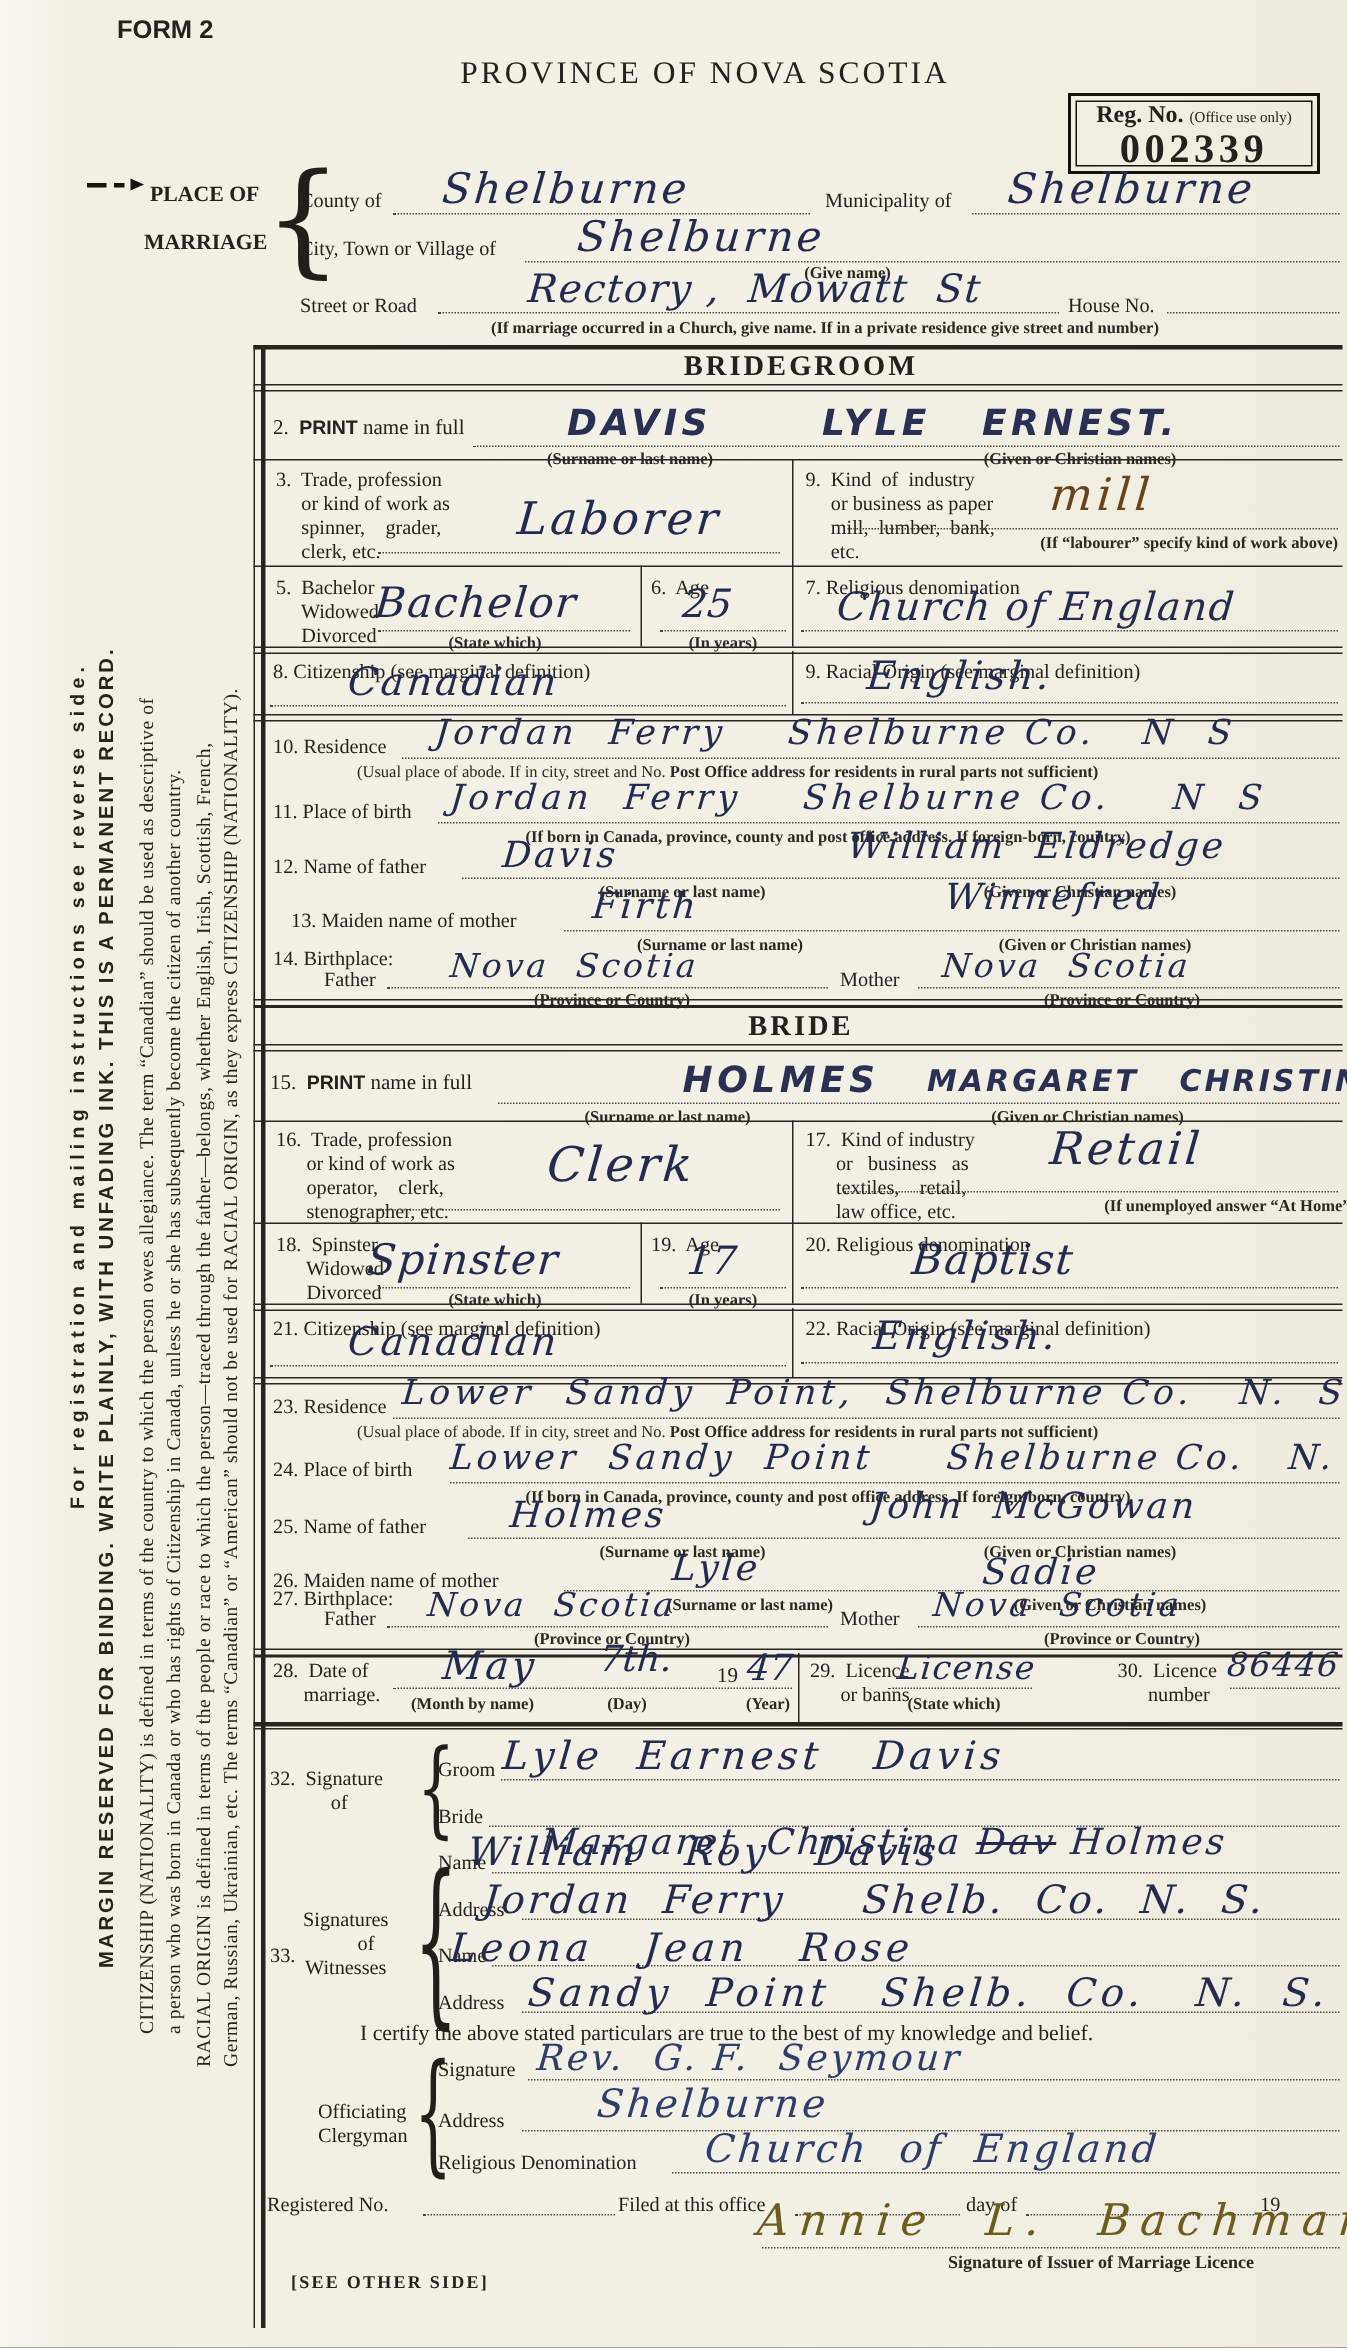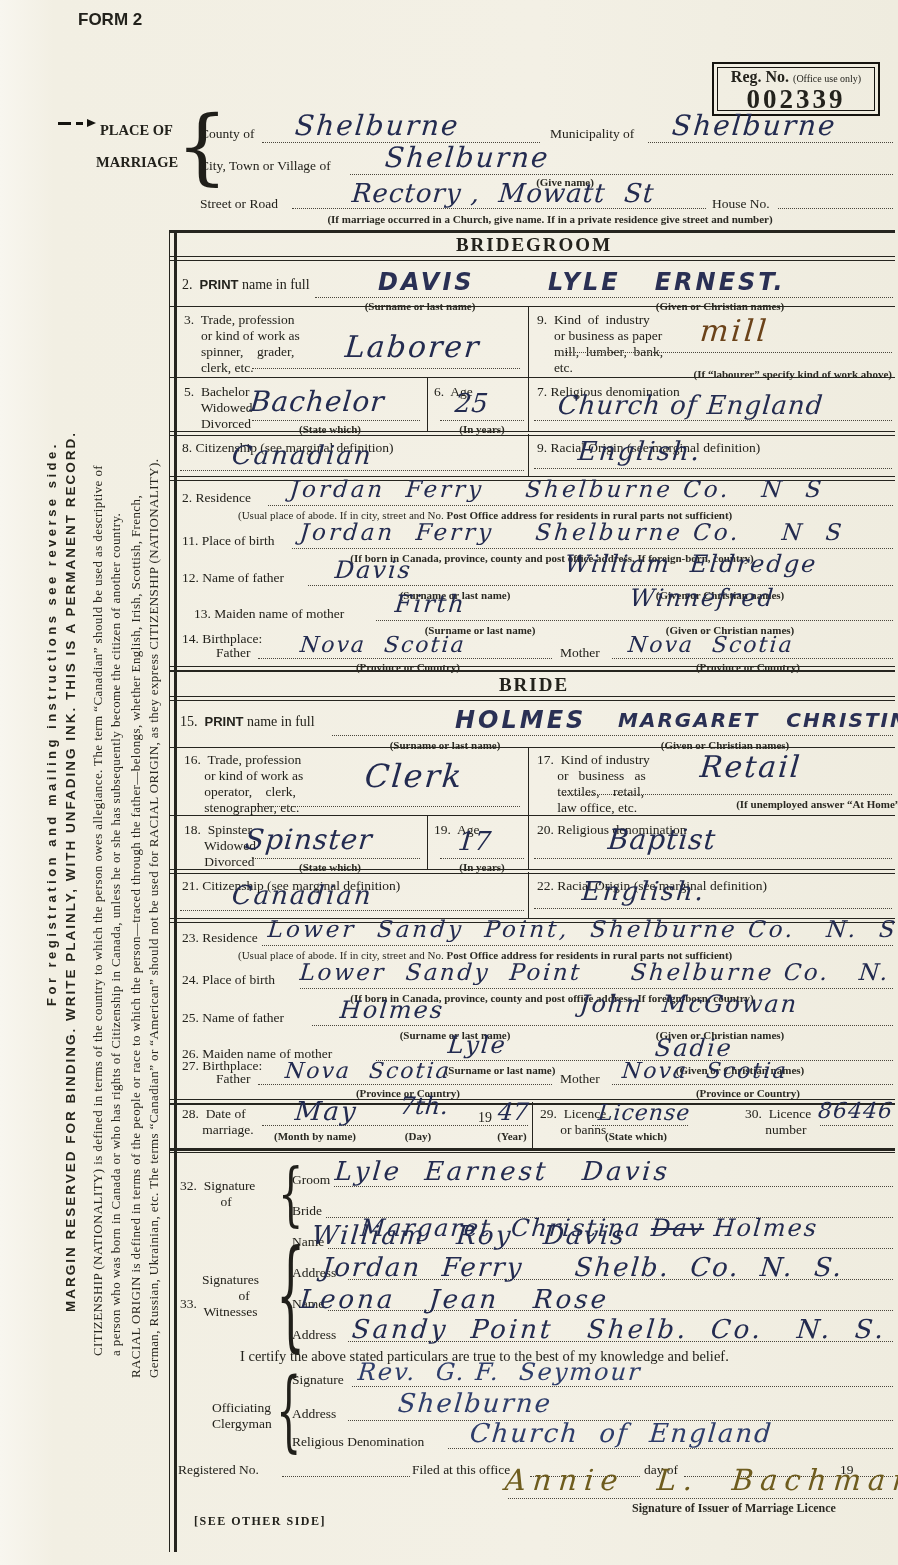--- a/index.html
+++ b/index.html
@@ -28,20 +28,21 @@
           border:2.5px solid #15140f;outline:1px solid #15140f;outline-offset:-6px;
           text-align:center;}
   .tick{position:absolute;background:#15140f;}
 </style>
 </head>
 <body>
 
 <div class="page">
 
   <div class="lbl b" style="left:78px;top:10px;font-family:'Liberation Sans',sans-serif;font-size:17px;">FORM 2</div>
+  <div class="lbl ctr" style="left:175px;top:36px;width:590px;font-size:21px;letter-spacing:2px;">PROVINCE  OF  NOVA  SCOTIA</div>
 
   <div class="regbox">
     <span class="b" style="font-size:16px;position:relative;top:4px;margin-right:4px;">Reg. No.</span><span style="font-size:10px;position:relative;top:4px;">(Office use only)</span>
     <div class="b" style="font-size:27px;letter-spacing:3px;margin-top:2px;">002339</div>
   </div>
 
   <div class="tick" style="left:58px;top:122px;width:13px;height:2.5px;"></div>
   <div class="tick" style="left:76px;top:122px;width:7px;height:2.5px;"></div>
   <div style="position:absolute;left:87px;top:119px;width:0;height:0;border-left:9px solid #15140f;border-top:4.5px solid transparent;border-bottom:4.5px solid transparent;"></div>
 
@@ -126,21 +127,21 @@
      spinner,    grader,
      clerk, etc.</div>
   <div class="dot" style="left:252px;top:368px;width:268px;"></div>
   <div class="hw" style="left:345px;top:332px;font-size:30px;letter-spacing:2px;">Laborer</div>
   <div class="lbl pre" style="left:537px;top:312px;">9.  Kind  of  industry
      or business as paper
      mill,  lumber,  bank,
      etc.</div>
   <div class="dot" style="left:565px;top:352px;width:327px;"></div>
   <div class="hw brn" style="left:700px;top:316px;font-size:30px;letter-spacing:3px;">mill</div>
-  <div class="sub rt" style="left:560px;top:368px;width:332px;font-weight:bold;">(If “labourer” specify kind of work above)</div>
+  <div class="sub rt" style="left:560px;top:356px;width:332px;font-weight:bold;">(If “labourer” specify kind of work above)</div>
 
   <div class="lbl pre" style="left:184px;top:384px;">5.  Bachelor
      Widowed
      Divorced</div>
   <div class="dot" style="left:252px;top:420px;width:168px;"></div>
   <div class="hw" style="left:250px;top:388px;font-size:28px;letter-spacing:1px;">Bachelor</div>
   <div class="sub ctr" style="left:250px;top:423px;width:160px;font-weight:bold;">(State which)</div>
   <div class="lbl pre" style="left:434px;top:384px;">6.  Age</div>
   <div class="dot" style="left:440px;top:420px;width:84px;"></div>
   <div class="hw" style="left:455px;top:390px;font-size:26px;">25</div>
@@ -149,21 +150,21 @@
   <div class="dot" style="left:534px;top:420px;width:358px;"></div>
   <div class="hw" style="left:558px;top:392px;font-size:26px;letter-spacing:1px;">Church of England</div>
 
   <div class="lbl" style="left:182px;top:440px;">8.  Citizenship (see marginal definition)</div>
   <div class="dot" style="left:180px;top:470px;width:344px;"></div>
   <div class="hw" style="left:232px;top:442px;font-size:26px;letter-spacing:2px;">Canadian</div>
   <div class="lbl" style="left:537px;top:440px;">9.  Racial Origin (see marginal definition)</div>
   <div class="dot" style="left:534px;top:468px;width:358px;"></div>
   <div class="hw" style="left:578px;top:438px;font-size:26px;letter-spacing:2px;">English.</div>
 
-  <div class="lbl" style="left:182px;top:490px;">2.  Residence</div>
+  <div class="lbl" style="left:182px;top:490px;">10.  Residence</div>
   <div class="dot" style="left:268px;top:505px;width:625px;"></div>
   <div class="hw" style="left:290px;top:478px;font-size:23px;letter-spacing:3px;">Jordan  Ferry    Shelburne Co.   N  S</div>
   <div class="sub" style="left:238px;top:509px;">
     <span>(Usual place of abode.   If in city, street and No.  </span><span class="b">Post Office address for residents in rural parts not sufficient)</span>
   </div>
 
   <div class="lbl" style="left:182px;top:533px;">11.  Place of birth</div>
   <div class="dot" style="left:292px;top:548px;width:601px;"></div>
   <div class="hw" style="left:300px;top:521px;font-size:23px;letter-spacing:3px;">Jordan  Ferry    Shelburne Co.    N  S</div>
   <div class="sub ctr" style="left:292px;top:552px;width:520px;font-weight:bold;">(If born in Canada, province, county and post office address.   If foreign-born, country)</div>

